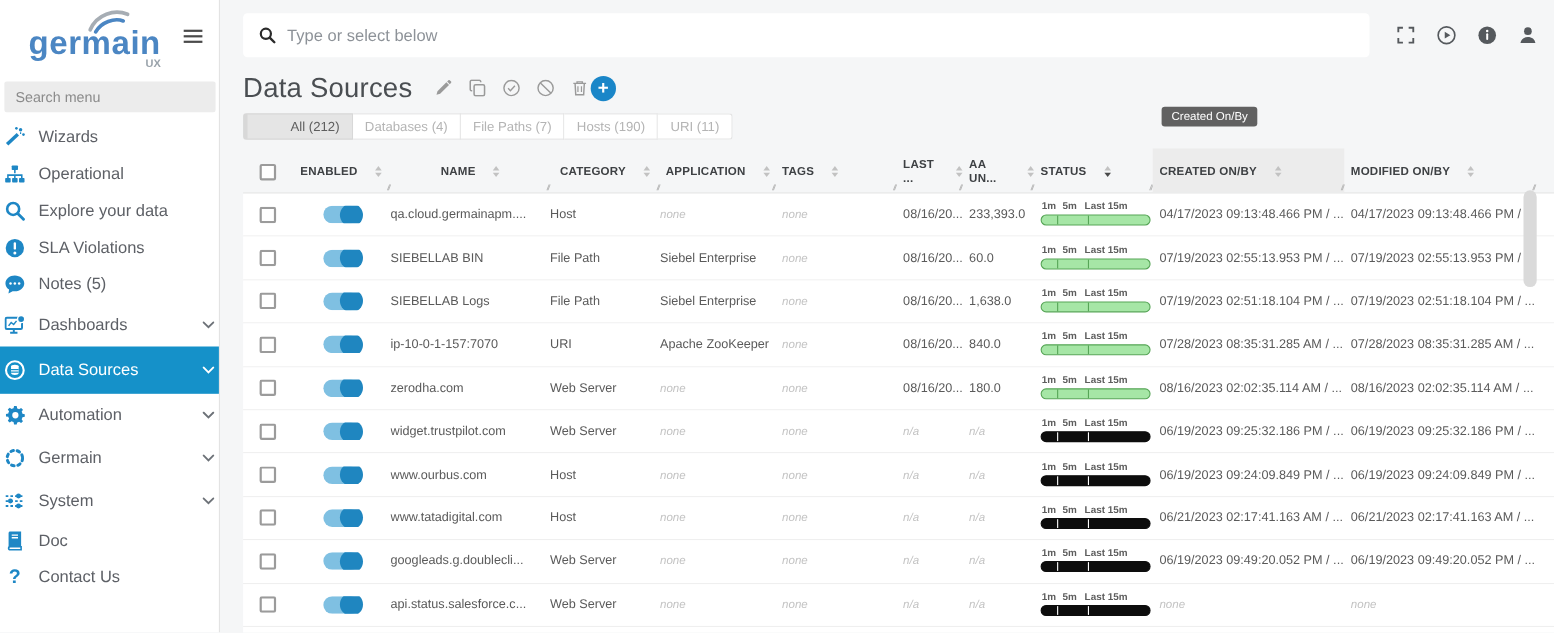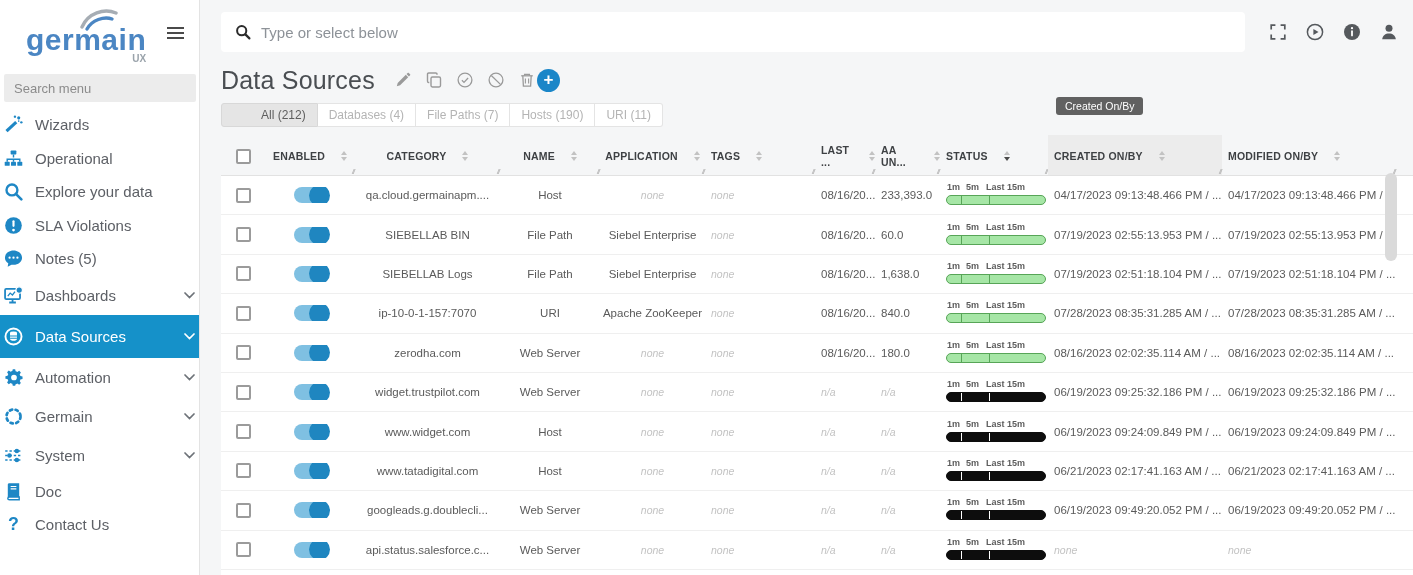--- a/index.html
+++ b/index.html
@@ -51,21 +51,21 @@
   .title-actions { display:flex; align-items:center; gap:15px; margin-left:20px; }
   .title-actions .act { width:16px; height:16px; color:#9a9a9a; cursor:pointer; display:flex; }
   .title-actions .act svg { width:100%; height:100%; }
   .add-btn { width:23px; height:23px; border-radius:50%; background:#1a86c8; color:#fff; font-size:17px;
              font-weight:700; display:flex; align-items:center; justify-content:center; cursor:pointer;
              margin-left:2px; line-height:1; padding-bottom:1px; }
 
   .tabs { display:inline-flex; margin-top:7px; }
   .tab { height:24px; padding:0 11px; display:flex; align-items:center; font-size:12px; color:#b4b4b4;
          background:#fff; border:1px solid #e4e4e4; border-left:none; cursor:pointer; white-space:nowrap; }
-  .tab:first-child { border-left:1px solid #be185d; border-radius:3px 0 0 3px;padding-left:39px; }
+  .tab:first-child { border-left:4px solid #be185d; border-radius:3px 0 0 3px;padding-left:39px; }
   .tab:last-child { border-radius:0 3px 3px 0; }
   .tab.active { background:#e5e5e5; color:#5e5e5e; border-color:#d8d8d8; }
 
   
   .grid-cols { display:grid; grid-template-columns:44px 90px 145px 100px 105px 110px 60px 65px 108px 174px 174px;
                align-items:center; }
   .thead { height:41px; border-bottom:1px solid #e2e2e2; margin-top:8px; }
   .th { font-size:10.5px; font-weight:700; color:#3e4144; letter-spacing:.2px; display:flex;
         align-items:center; gap:16px; position:relative; height:100%; padding-top:2px; cursor:pointer; }
   .th.center { justify-content:center; }
@@ -75,21 +75,21 @@
                font-style:italic; letter-spacing:-1px; }
   .th.no-rs::after { content:""; }
   .sort { display:inline-flex; flex-direction:column; gap:2px; }
   .sort i { width:0; height:0; border-left:3.5px solid transparent; border-right:3.5px solid transparent; }
   .sort .up { border-bottom:4px solid #c2c2c2; }
   .sort .dn { border-top:4px solid #c2c2c2; }
   .sort.desc .dn { border-top-color:#4a4a4a; }
 
   .trow { height:39.4px; background:#fff; border-bottom:1px solid #efefef; }
   .cell { font-size:11.5px; color:#5a5a5a; overflow:hidden; white-space:nowrap; }
-  .cell.center { text-align:center; }
+  .cell.center { }
   .cell.left { padding-left:6px; text-align:left; }
   .muted { color:#c3c3c3; font-style:italic; font-size:10.5px; }
 
   .cbx { width:15px; height:15px; border:2px solid #9b9b9b; border-radius:2px; background:#fff;
          margin:0 auto; cursor:pointer; }
 
   .toggle { position:relative; width:33px; height:16px; background:#7fc0e2; border-radius:8px;
             margin:0 auto; cursor:pointer; }
   .toggle .knob { position:absolute; right:-3px; top:-2.5px; width:21px; height:21px; border-radius:50%;
                   background:#1f86c0; }
@@ -373,28 +373,28 @@
         <div class="cbx"></div>
       </div>
       <div class="th center">
         <span>ENABLED</span>
         <span class="sort">
           <i class="up"></i>
           <i class="dn"></i>
         </span>
       </div>
       <div class="th center">
+        <span>NAME</span>
+        <span class="sort">
+          <i class="up"></i>
+          <i class="dn"></i>
+        </span>
+      </div>
+      <div class="th center">
         <span>CATEGORY</span>
-        <span class="sort">
-          <i class="up"></i>
-          <i class="dn"></i>
-        </span>
-      </div>
-      <div class="th center">
-        <span>NAME</span>
         <span class="sort">
           <i class="up"></i>
           <i class="dn"></i>
         </span>
       </div>
       <div class="th center">
         <span>APPLICATION</span>
         <span class="sort">
           <i class="up"></i>
           <i class="dn"></i>
@@ -620,21 +620,21 @@
   </div>
       <div class="trow grid-cols">
     <div class="cell">
           <div class="cbx"></div>
         </div>
     <div class="cell">
           <div class="toggle">
             <div class="knob"></div>
           </div>
         </div>
-    <div class="cell center c-name">www.widget.com</div>
+    <div class="cell center c-name">www.ourbus.com</div>
     <div class="cell center c-cat">Host</div>
     <div class="cell center c-app muted">none</div>
     <div class="cell left c-tags muted">none</div>
     <div class="cell left c-last muted">n/a</div>
     <div class="cell left c-aa muted">n/a</div>
     <div class="cell left">
       <div class="status black">
         <span class="lbl l1">1m</span>
         <span class="lbl l2">5m</span>
         <span class="lbl l3">Last 15m</span>

